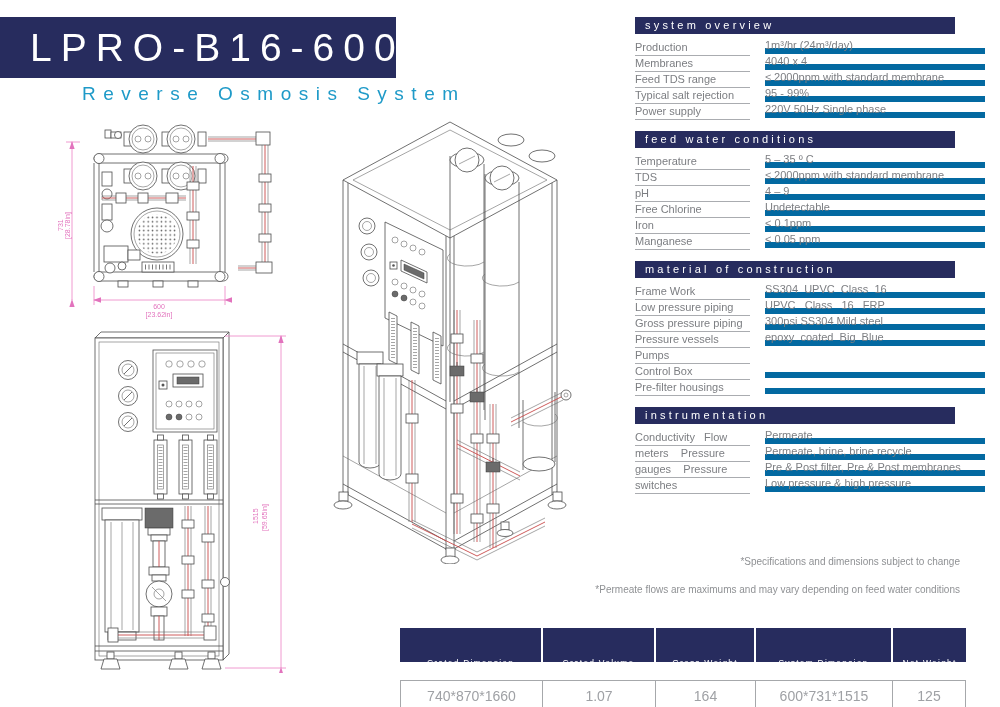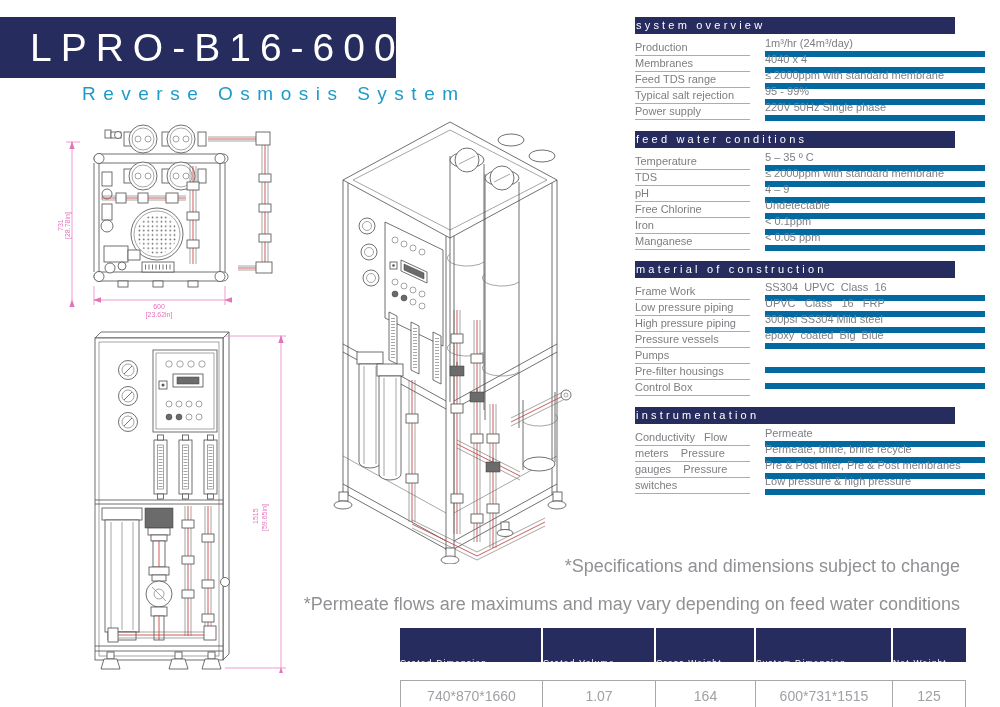--- a/index.html
+++ b/index.html
@@ -8,36 +8,36 @@
   
   .title-band{position:absolute;left:0;top:17px;width:396px;height:61px;background:#272c5e;}
   .title-band .t{color:#fff;font-size:39px;font-weight:400;letter-spacing:9px;
                  line-height:61px;padding-left:30px;white-space:pre;}
   .subtitle{position:absolute;left:37px;top:83px;color:#1e9ac8;font-size:19px;
             font-weight:400;letter-spacing:7.5px;white-space:pre;margin-left:45px;}
   
   .specs{position:absolute;left:635px;top:14px;width:350px;padding-top:3px;}
   .spec-section{margin-bottom:11px;}
   .band{width:320px;height:17px;background:#272c5e;color:#fff;font-size:11px;
-        letter-spacing:3.2px;line-height:17px;padding-left:1px;box-sizing:border-box;
+        letter-spacing:3.2px;line-height:17px;padding-left:10px;box-sizing:border-box;
         margin-bottom:6px;white-space:pre;}
-  .spec-row{display:flex;height:16px;font-size:11px;color:#7c7e82;align-items:center;}
+  .spec-row{display:flex;height:16px;font-size:11px;color:#7c7e82;}
   .spec-label{flex:0 0 115px;border-bottom:1px solid #aaacb0;white-space:pre;
               line-height:15px;overflow:visible;}
   .spec-value{flex:1;margin-left:15px;border-bottom:6px solid #0369a1;white-space:pre;
               line-height:15px;position:relative;top:-2px;}
   
   .notes{position:absolute;left:300px;top:556px;width:660px;text-align:right;
-         color:#8f9194;font-size:18px;}
+         color:#8f9194;font-size:10px;}
   .notes .n2{margin-top:17px;}
   
   .summary{position:absolute;left:400px;top:628px;display:flex;}
   .sum-col{display:flex;flex-direction:column;}
   .sum-h{background:#272c5e;color:#fff;height:34px;box-sizing:border-box;
-         text-align:left;font-size:8.5px;letter-spacing:1.2px;line-height:12px;
+         text-align:center;font-size:8.5px;letter-spacing:1.2px;line-height:12px;
          padding-top:5px;border-right:2px solid #fff;white-space:pre;}
   .sum-col:last-child .sum-h{border-right:none;}
   .sum-v{height:30px;box-sizing:border-box;border:1px solid #a6a8ab;border-top:none;
          margin-top:18px;text-align:center;font-size:14px;color:#9fa1a5;line-height:30px;}
   .sum-col:not(:first-child) .sum-v{border-left:none;}
   .sum-col:first-child .sum-v{border-left:1px solid #a6a8ab;}
   .sum-v{border-top:1px solid #a6a8ab;}
   
   svg{position:absolute;}
   .ln{fill:none;stroke:#4d4d4d;stroke-width:0.8;}
@@ -495,36 +495,36 @@
       <div class="band"><span>material of construction</span></div>
       <div class="spec-row">
           <span class="spec-label">Frame Work</span>
           <span class="spec-value">SS304  UPVC  Class  16</span>
         </div>
       <div class="spec-row">
           <span class="spec-label">Low pressure piping</span>
           <span class="spec-value">UPVC   Class   16   FRP</span>
         </div>
       <div class="spec-row">
-          <span class="spec-label">High pressure piping</span>
+          <span class="spec-label">Gross pressure piping</span>
           <span class="spec-value">300psi SS304 Mild steel</span>
         </div>
       <div class="spec-row">
           <span class="spec-label">Pressure vessels</span>
           <span class="spec-value">epoxy  coated  Big  Blue</span>
         </div>
       <div class="spec-row">
           <span class="spec-label">Pumps</span>
         </div>
       <div class="spec-row">
+          <span class="spec-label">Control Box</span>
+          <span class="spec-value"></span>
+        </div>
+      <div class="spec-row">
           <span class="spec-label">Pre-filter housings</span>
-          <span class="spec-value"></span>
-        </div>
-      <div class="spec-row">
-          <span class="spec-label">Control Box</span>
           <span class="spec-value"></span>
         </div>
     </div>
 
     <div class="spec-section">
       <div class="band"><span>instrumentation</span></div>
       <div class="spec-row">
           <span class="spec-label">Conductivity   Flow</span>
           <span class="spec-value">Permeate</span>
         </div>

